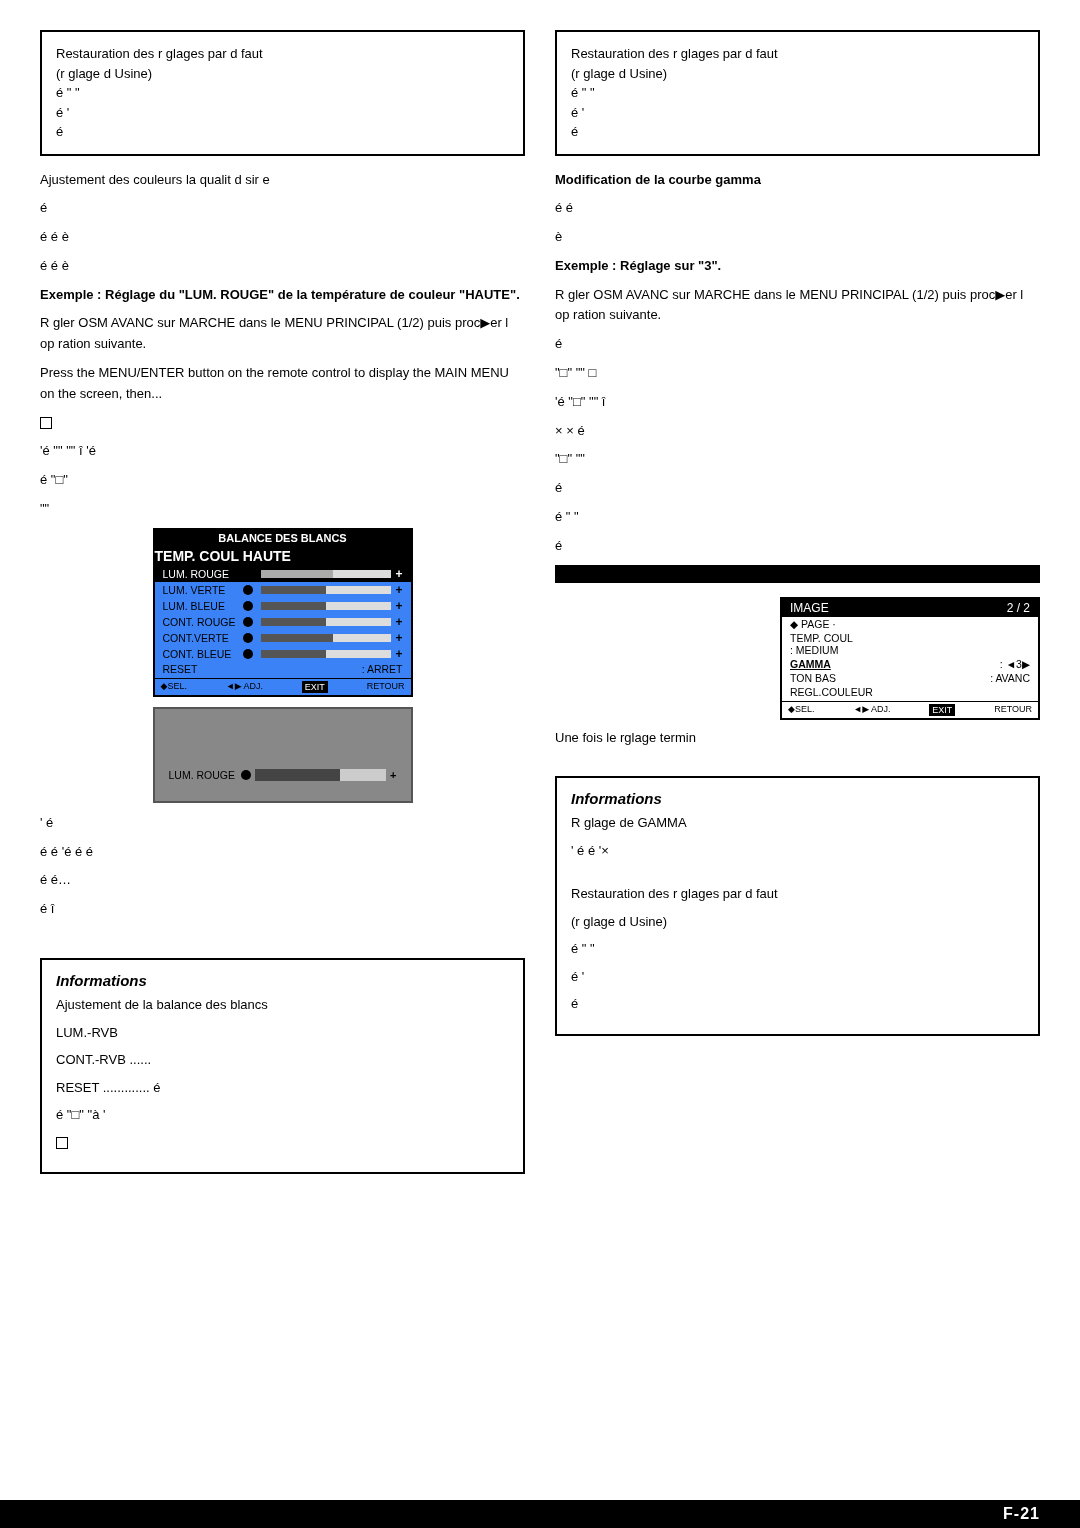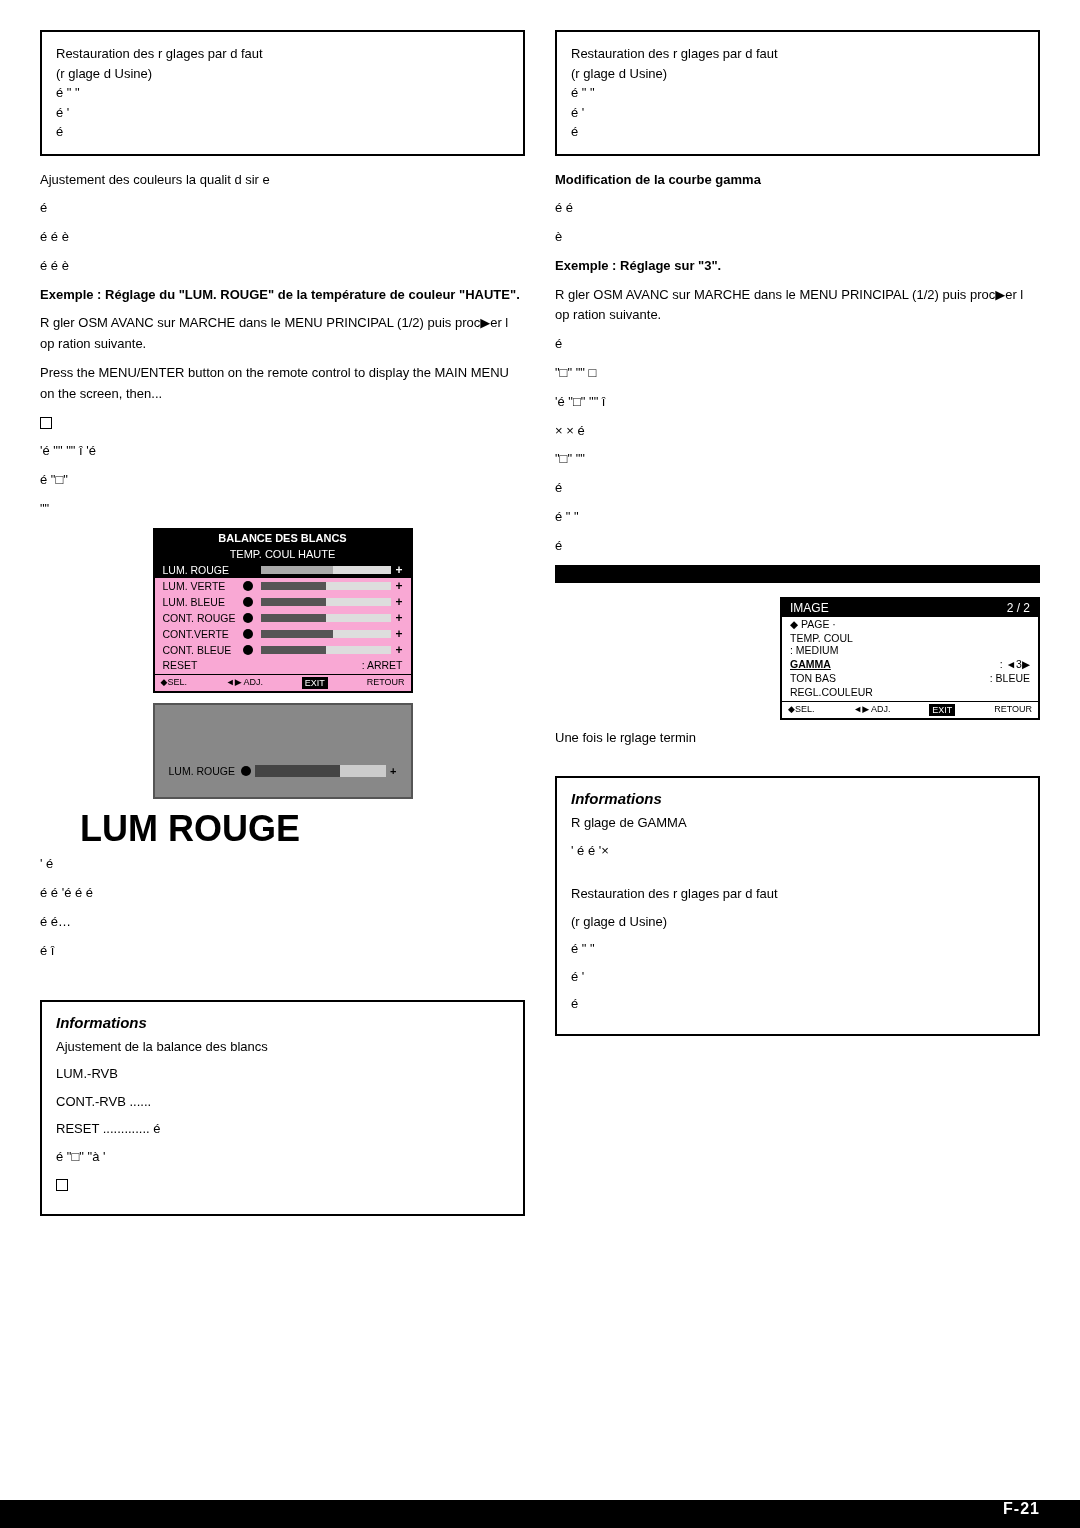--- a/index.html
+++ b/index.html
@@ -51,39 +51,40 @@
       margin-bottom: 8px;
     }
     .section-text-bold {
       font-weight: bold;
       font-size: 13px;
       line-height: 1.6;
       margin-bottom: 8px;
     }
     .menu-screen {
       border: 2px solid #000;
-      background: #f9a8d4;
+      background: #3b82f6;
       width: 260px;
       margin: 0 auto 8px auto;
       padding: 0;
     }
     .menu-title-bar {
       background: #000;
       color: #fff;
       text-align: center;
       font-size: 11px;
       font-weight: bold;
       padding: 2px 0;
     }
     .menu-subtitle-bar {
       background: #000;
       color: #fff;
-      text-align: center;
-      font-size: 11px;
+      text-align: left;
+      font-size: 14px;
       padding: 2px 0;
+      font-weight: bold;
     }
     .menu-row {
       display: flex;
       align-items: center;
       padding: 1px 8px;
       font-size: 11px;
       border-bottom: none;
     }
     .menu-row.selected {
       background: #000;
@@ -137,21 +138,21 @@
       padding: 1px 3px;
     }
     .bottom-bar {
       position: absolute;
       bottom: 0;
       left: 0;
       right: 0;
       height: 28px;
       background: #000;
       display: flex;
-      align-items: flex-start;
+      align-items: center;
       justify-content: flex-end;
       padding-right: 40px;
     }
     .page-num {
       color: #fff;
       font-size: 16px;
       font-weight: bold;
       letter-spacing: 1px;
     }
     .checkbox-symbol {
@@ -286,23 +287,20 @@
           <div style="display:flex; align-items:center; font-size:11px; margin-bottom:6px;">
             <span style="font-size:10.5px; margin-right:6px; color:#000;">LUM. ROUGE</span>
             <div style="width:10px; height:10px; background:#000; border-radius:50%; margin-right:4px;"></div>
             <div style="flex:1; height:12px; background:#ccc; position:relative;">
               <div style="width:65%; height:100%; background:#444;"></div>
             </div>
             <span style="font-weight:bold; margin-left:4px;">+</span>
           </div>
         </div>
 
-        <div style="margin: 6px 0 6px 40px;">
-          <span class="lum-rouge-big-text">LUM ROUGE</span>
-        </div>
 
         <p class="section-text">'   é</p>
         <p class="section-text">é   é  'é   é é</p>
         <p class="section-text">é      é…</p>
         <p class="section-text">é  î</p>
 
         <div style="height: 30px;"></div>
 
         <div class="info-box">
           <div class="info-title">Informations</div>
@@ -355,21 +353,21 @@
             <span>:  MEDIUM</span>
           </div>
 
           <div style="display:flex; justify-content:space-between; padding:1px 8px; font-size:10.5px; background:#fff;">
             <span style="text-decoration:underline; font-weight:bold;">GAMMA</span>
             <span>:  ◄3▶</span>
           </div>
 
           <div style="display:flex; justify-content:space-between; padding:1px 8px; font-size:10.5px;">
             <span>TON BAS</span>
-            <span>:  BLEUE</span>
+            <span>:  AVANC</span>
           </div>
 
           <div style="display:flex; justify-content:space-between; padding:1px 8px; font-size:10.5px;">
             <span>REGL.COULEUR</span>
             <span></span>
           </div>
 
           <div style="display:flex; justify-content:space-between; padding:2px 6px; font-size:9px; border-top:1px solid #000; margin-top:2px;">
             <span>◆SEL.</span>
             <span>◄▶ ADJ.</span>

